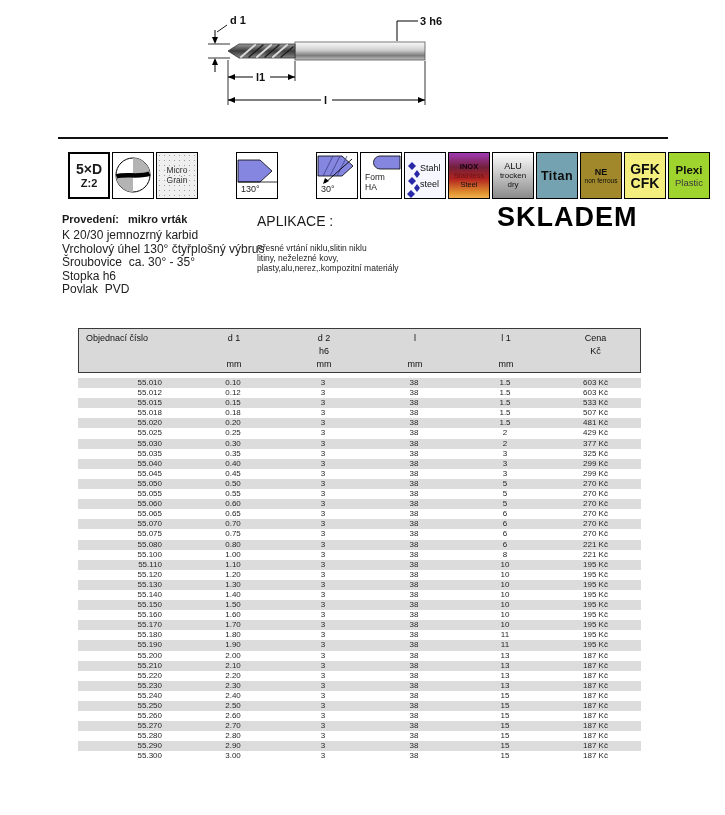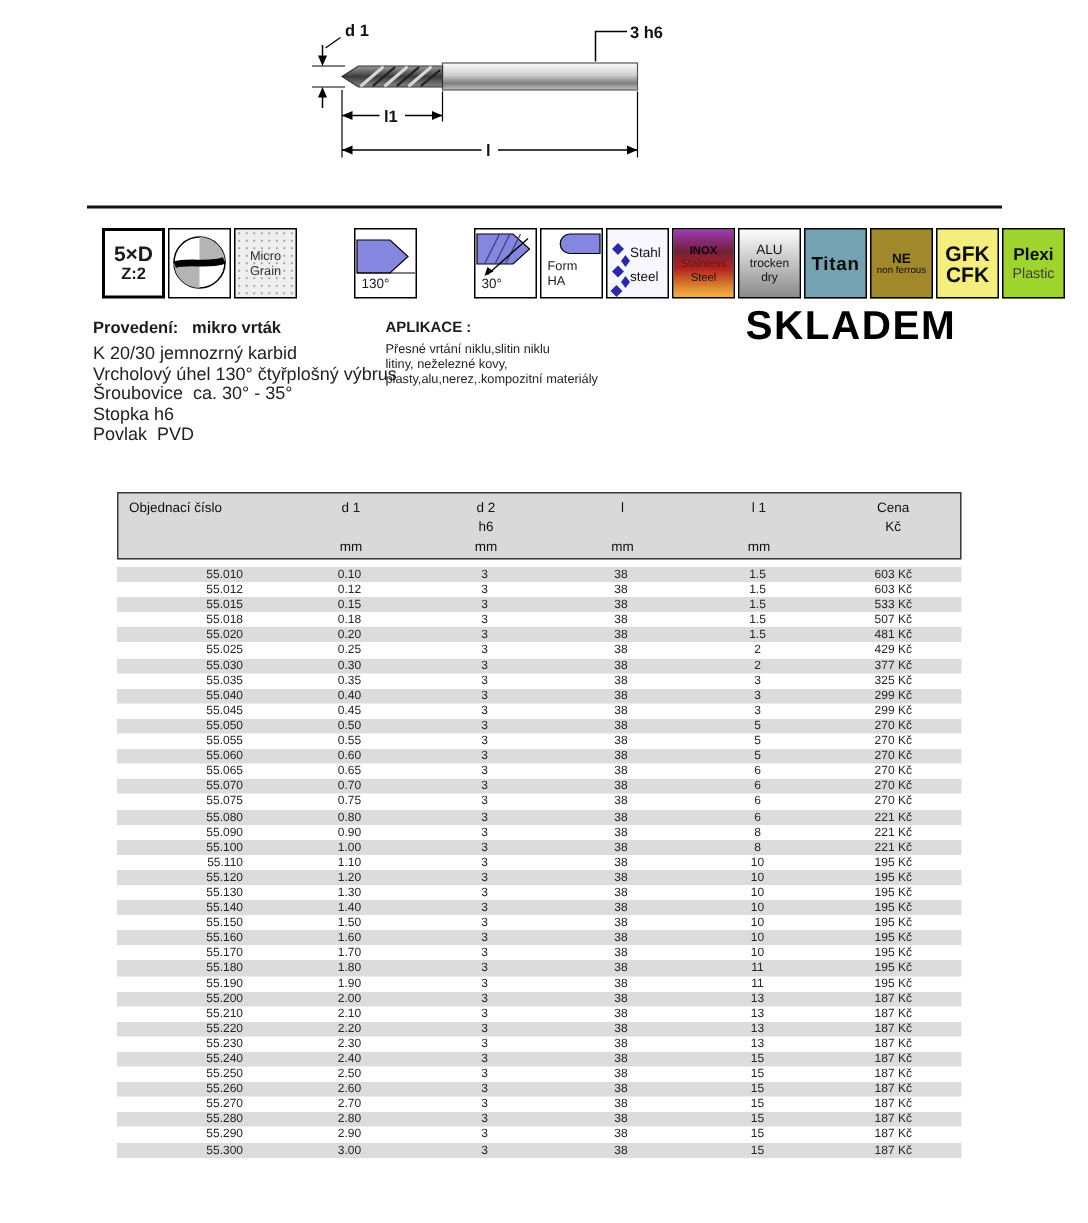--- a/index.html
+++ b/index.html
@@ -47,21 +47,21 @@
   .b-gfk{background:#f4ee7e;}
   .b-plexi{background:#9fd42f;}
   .b-plexi .p1{font-size:11.5px;font-weight:bold;line-height:13px;color:#0d0d0d;}
   .b-plexi .p2{font-size:9.5px;line-height:11px;color:#3a3a3a;}
 
   
   .provedeni{left:62px;top:213px;width:190px;}
   .provedeni .ttl{font-size:11px;font-weight:bold;margin-bottom:4px;white-space:pre;}
   .provedeni .ln{font-size:12px;line-height:13.5px;color:#222;white-space:pre;}
   .aplikace{left:257px;top:213px;width:200px;}
-  .aplikace .ttl{font-size:10px;font-weight:bold;margin-bottom:3px;}
+  .aplikace .ttl{font-size:14px;font-weight:normal;margin-bottom:14px;}
   .aplikace .ln{font-size:8.5px;line-height:10px;color:#222;white-space:pre;}
   .skladem{left:497px;top:202px;font-size:27px;font-weight:bold;letter-spacing:1px;color:#000;}
 
   
   .thead{left:78px;top:328px;width:563px;height:45px;background:#d9d9d9;border:1px solid #3a3a3a;
          box-sizing:border-box;display:flex;font-size:9px;color:#111;}
   .thead .hc{display:flex;flex-direction:column;padding-top:3px;}
   .thead .hl{height:13px;line-height:13px;text-align:center;}
   .hc0{width:110px;} .hc0 .hl{text-align:left;padding-left:7px;}
   .hc1{width:90px;} .hc2{width:90px;} .hc3{width:92px;} .hc4{width:90px;} .hc5{width:89px;}
@@ -428,28 +428,20 @@
         </tr>
         <tr>
           <td>55.080</td>
           <td>0.80</td>
           <td>3</td>
           <td>38</td>
           <td>6</td>
           <td>221 Kč</td>
         </tr>
         <tr>
-          <td>55.090</td>
-          <td>0.90</td>
-          <td>3</td>
-          <td>38</td>
-          <td>8</td>
-          <td>221 Kč</td>
-        </tr>
-        <tr>
           <td>55.100</td>
           <td>1.00</td>
           <td>3</td>
           <td>38</td>
           <td>8</td>
           <td>221 Kč</td>
         </tr>
         <tr>
           <td>55.110</td>
           <td>1.10</td>

